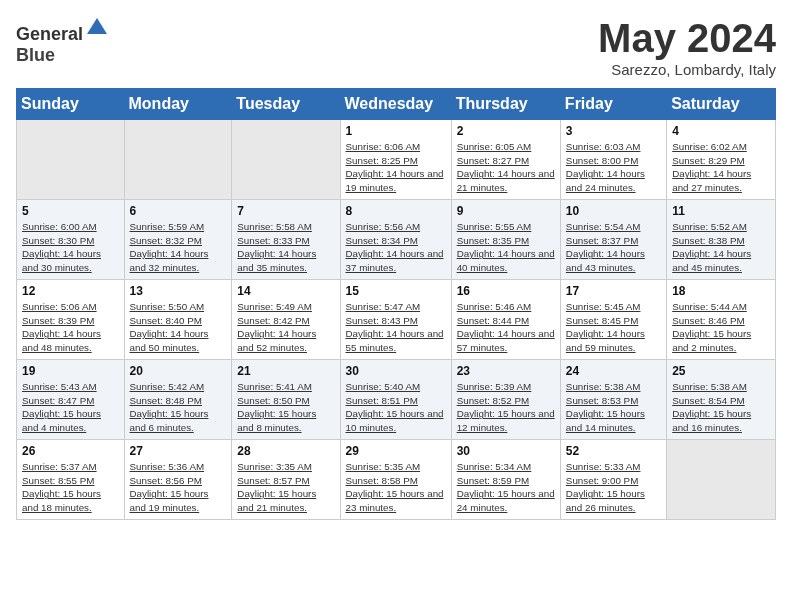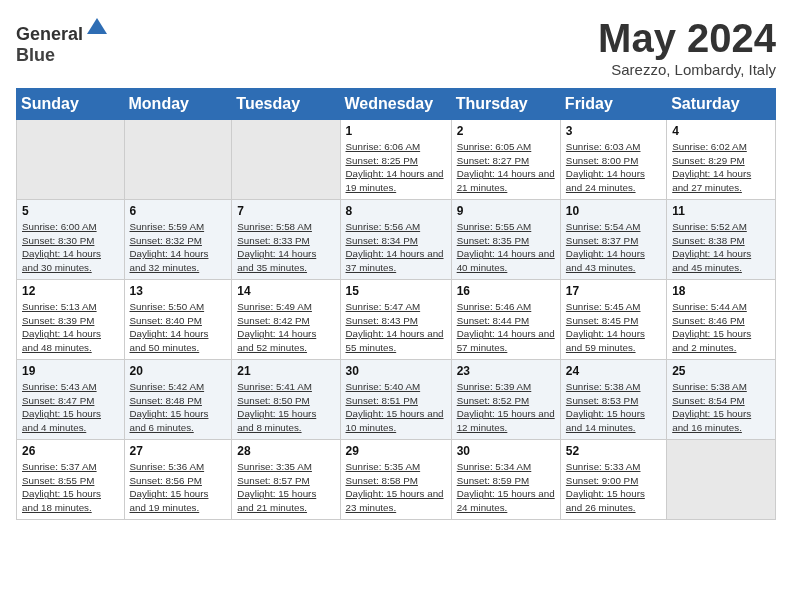--- a/index.html
+++ b/index.html
@@ -202,21 +202,21 @@
           <div class="day-number">11</div>
           <div class="cell-info">Sunrise: 5:52 AM
 Sunset: 8:38 PM
 Daylight: 14 hours
 and 45 minutes.</div>
         </td>
       </tr>
       <tr>
         <td>
           <div class="day-number">12</div>
-          <div class="cell-info">Sunrise: 5:13 AM
+          <div class="cell-info">Sunrise: 5:06 AM
 Sunset: 8:39 PM
 Daylight: 14 hours
 and 48 minutes.</div>
         </td>
         <td>
           <div class="day-number">13</div>
           <div class="cell-info">Sunrise: 5:50 AM
 Sunset: 8:40 PM
 Daylight: 14 hours
 and 50 minutes.</div>

